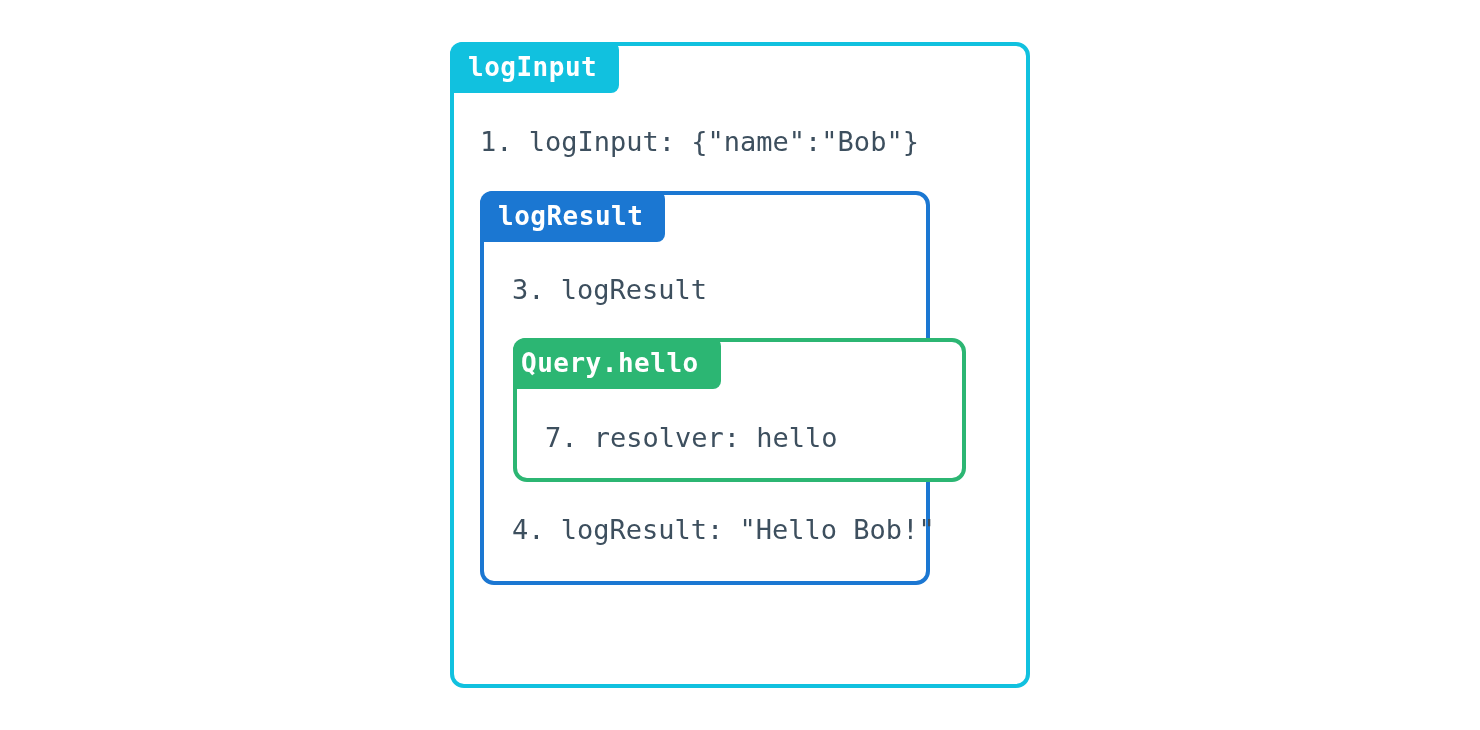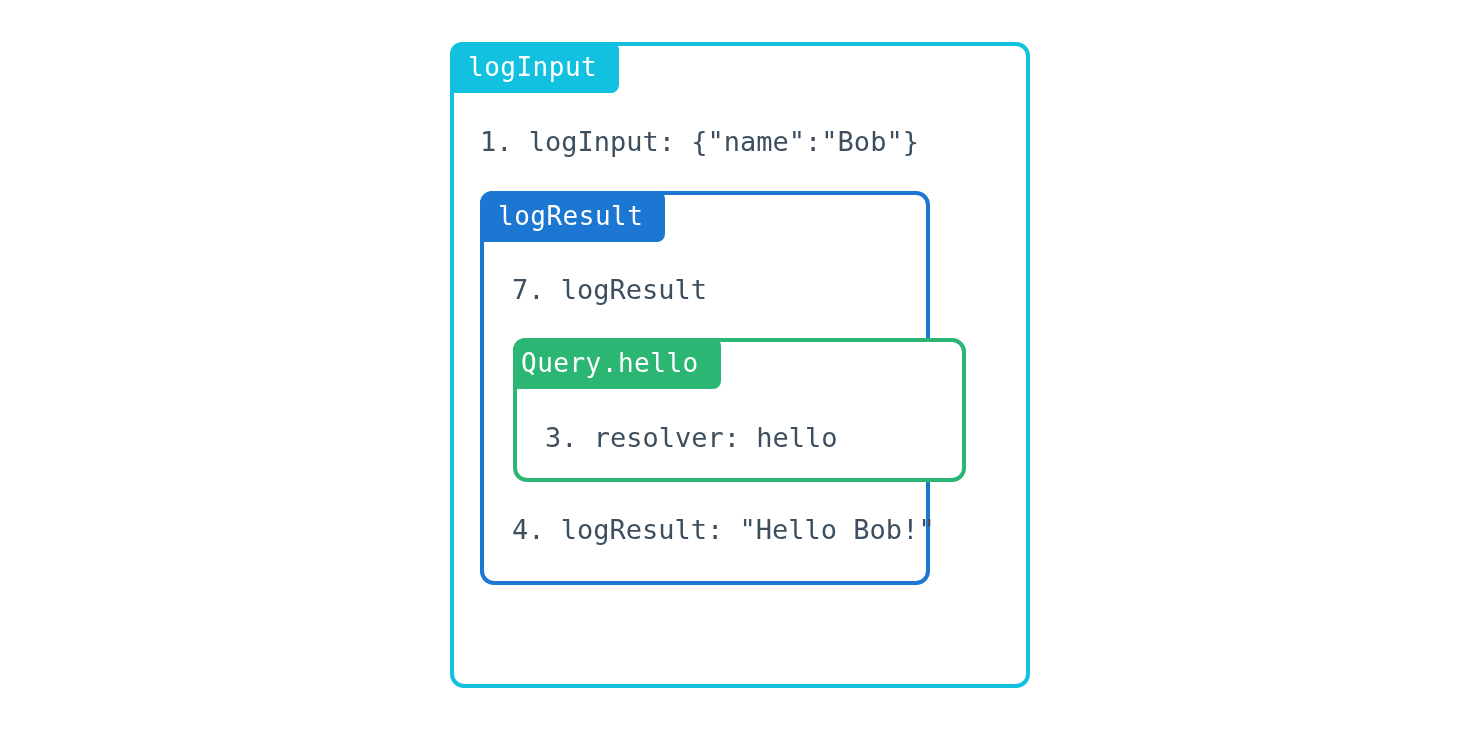--- a/index.html
+++ b/index.html
@@ -43,21 +43,21 @@
     width: 453px; height: 144px;
     border: 4px solid var(--green);
   }
   .badge {
     position: absolute;
     left: -4px; top: -4px;
     height: 51px;
     line-height: 51px;
     padding: 0 22px 0 18px;
     font-size: 26px;
-    font-weight: normal;
+    font-weight: bold;
     color: var(--badge_text);
     border-radius: 12px 8px 8px 0;
     letter-spacing: 0.5px;
     white-space: pre;
   }
   .badge-cyan  { background: var(--cyan); }
   .badge-blue  { background: var(--blue); }
   .badge-green { background: var(--green); padding-left: 8px; }
   .step {
     position: absolute;
@@ -78,26 +78,26 @@
 <div class="stage">
 
   <div class="box box-outer">
     <div class="badge badge-cyan">logInput</div>
 
     <div class="step step-1">1. logInput: {"name":"Bob"}</div>
 
     <div class="box box-middle">
       <div class="badge badge-blue">logResult</div>
 
-      <div class="step step-2">7. logResult</div>
+      <div class="step step-2">3. logResult</div>
 
       <div class="box box-inner">
         <div class="badge badge-green">Query.hello</div>
 
-        <div class="step step-3">3. resolver: hello</div>
+        <div class="step step-3">7. resolver: hello</div>
       </div>
 
       <div class="step step-4">4. logResult: "Hello Bob!"</div>
     </div>
 
   </div>
 
 </div>
 
 </body></html>

